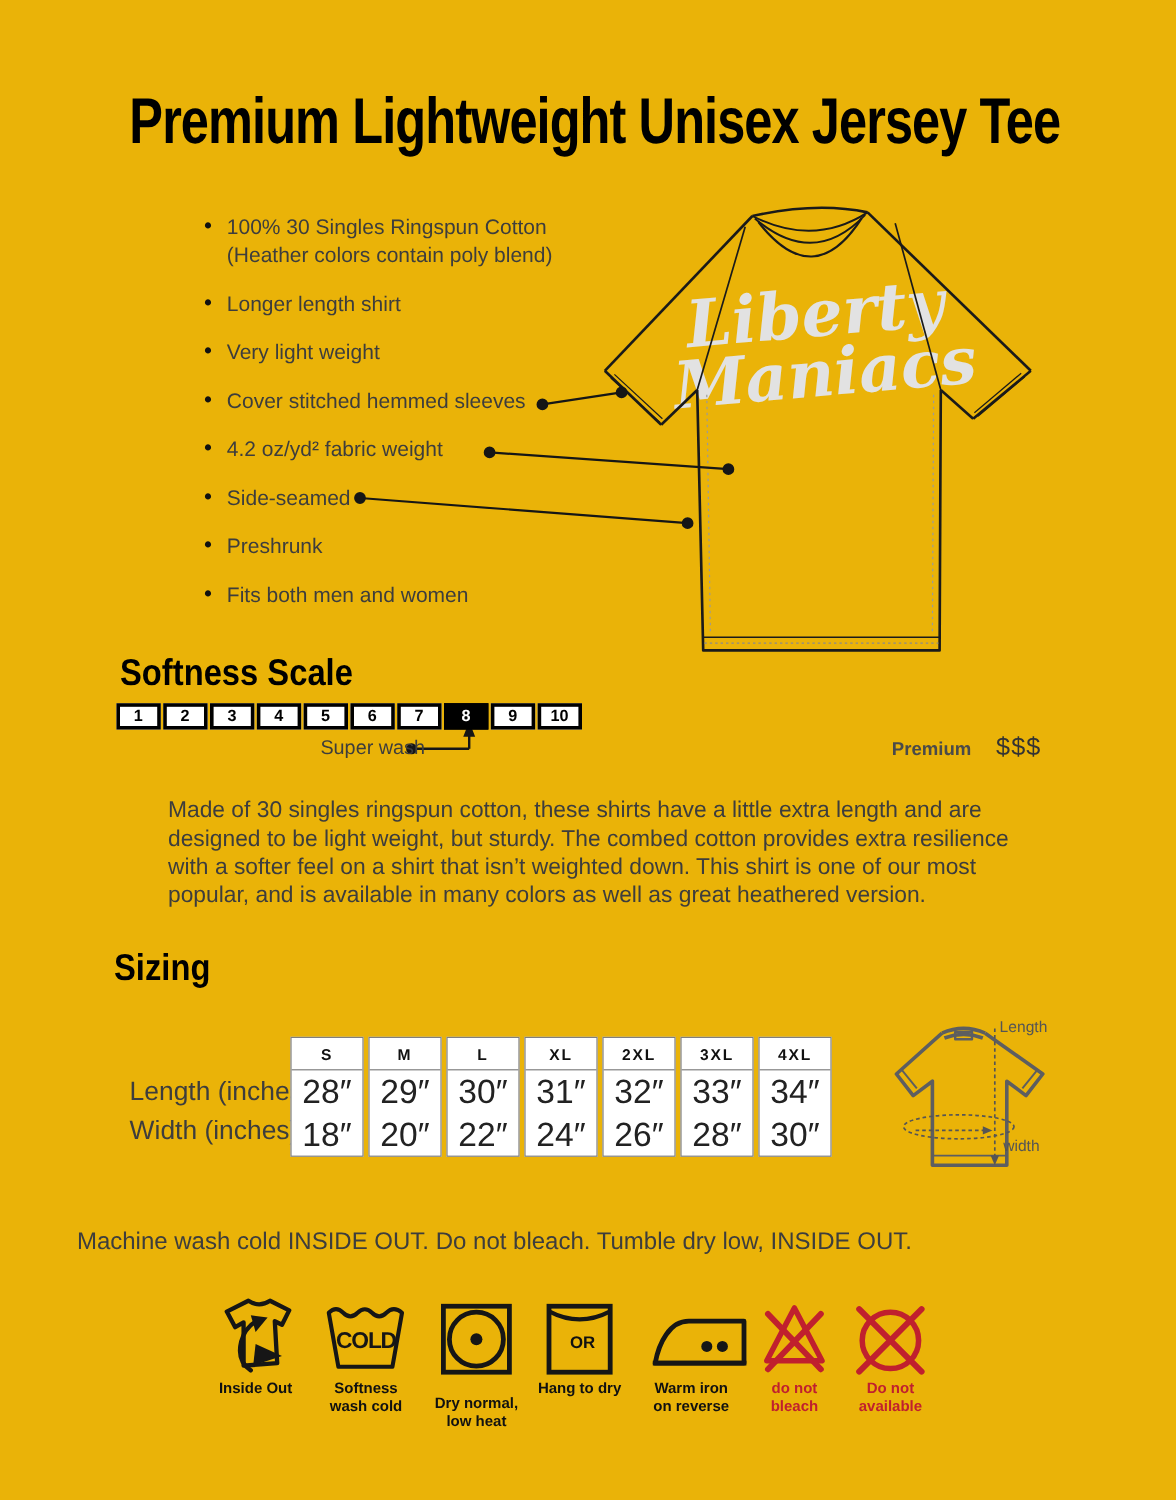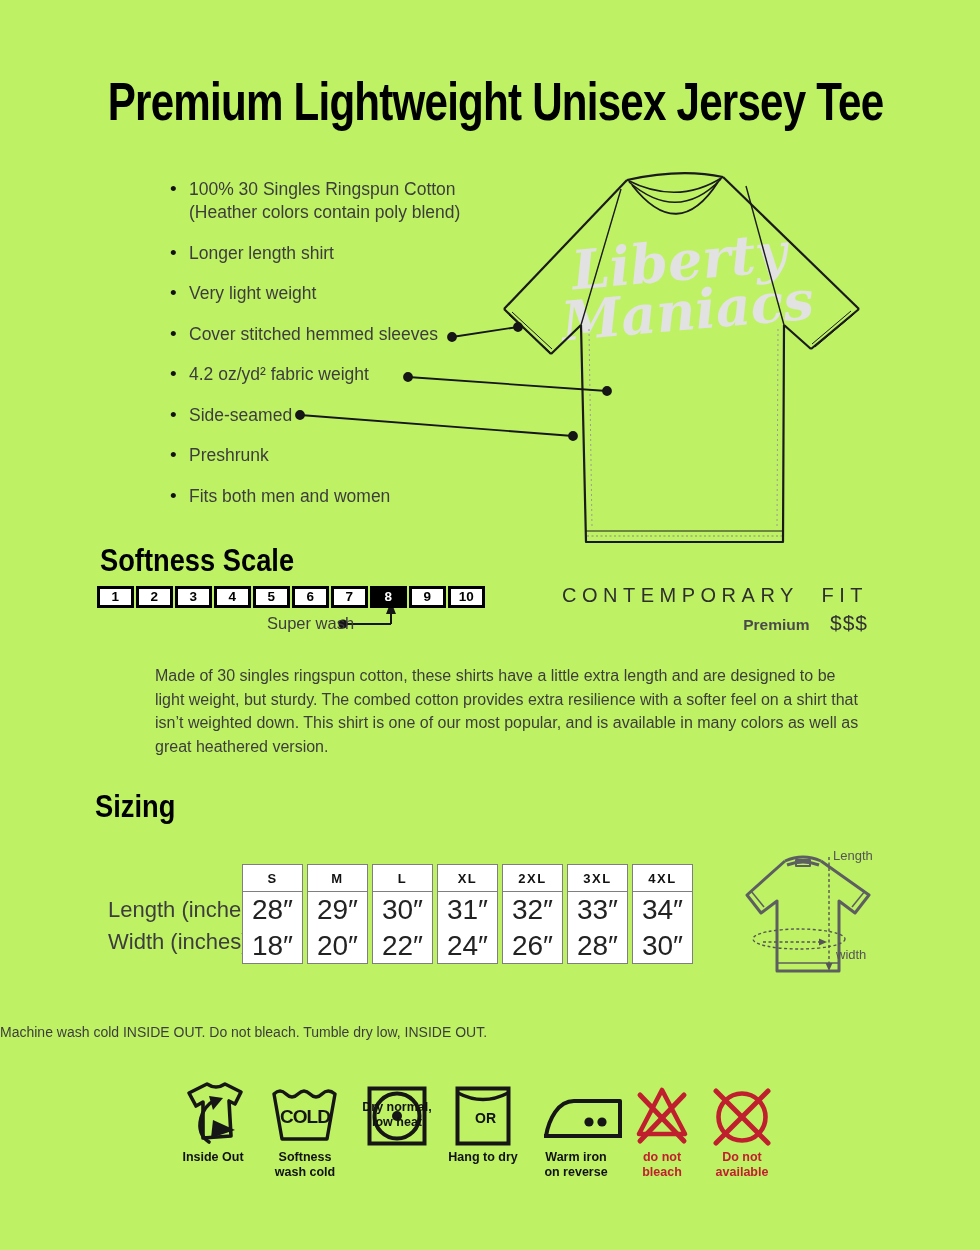--- a/index.html
+++ b/index.html
@@ -1,18 +1,18 @@
 <!DOCTYPE html>
 <html><head>
 <meta charset="utf-8">
 <style>
   * { margin:0; padding:0; box-sizing:border-box; }
   html,body { background:#ffffff; }
   body { font-family:"Liberation Sans", sans-serif; }
-  .page { position:relative; width:980px; height:1250px; background:#bef264; overflow:hidden; margin:0 auto; }
+  .page { position:relative; width:980px; height:1250px; background:#eab308; overflow:hidden; margin:0 auto; }
 
   .abs { position:absolute; }
 
   
   .title { top:70px; left:0; width:980px; text-align:center; font-size:54px; font-weight:700;
            color:#000; letter-spacing:-1px; transform:scaleX(.78); transform-origin:50% 50%; white-space:nowrap; }
 
   
   .features { top:178px; left:170px; width:312px; list-style:none; }
   .features li { position:relative; padding-left:19px; font-size:17.5px; line-height:23px;
@@ -28,32 +28,32 @@
   .supersoft { top:614px; left:267px; font-size:16.5px; color:#3d3d3d; }
 
   
   .fit-line { top:584px; right:112px; font-size:20px; color:#2e2e2e; letter-spacing:5.5px;
               word-spacing:12px; white-space:nowrap; }
   .price-line { top:611px; right:112px; white-space:nowrap; text-align:right; }
   .price-line .tier { font-size:15.5px; color:#4a4a4a;font-weight:bold; }
   .price-line .dollars { font-size:21px; color:#333; margin-left:16px; letter-spacing:1px; }
 
   
-  .desc { top:664px; left:155px; width:714px; font-size:16px; line-height:23.6px; color:#3d3d3d; }
+  .desc { top:664px; left:140px; width:714px; font-size:19px; line-height:23.6px; color:#3d3d3d; }
 
   
   .rowlabel { left:108px; font-size:22px; color:#3d3d3d; }
   .size-table { top:864px; left:242px; display:flex; gap:4px; }
   .size-col { width:61px; border:1.5px solid #7f7f7f; background:#fff; }
   .size-col .hd { height:27px; line-height:27px; text-align:center; font-size:13px; font-weight:700;
                   letter-spacing:1.5px; color:#111; border-bottom:1.5px solid #7f7f7f; }
   .size-col .cell { height:35.5px; line-height:35.5px; text-align:center; font-size:28px; color:#222; }
 
   
-  .care-text { top:1024px; left:0; width:824px; font-size:14px; color:#3d3d3d; }
+  .care-text { top:1024px; left:0; width:824px; text-align:center; font-size:20px; color:#3d3d3d; }
   .care-label { top:1150px; text-align:center; font-size:12.5px; line-height:14.5px; font-weight:700; color:#111; }
   .care-label.red { color:#c0202e; }
   .or-label { top:1110px; left:427px; font-size:14px; font-weight:700; color:#111;margin-left:48px; }
 
   svg { display:block; }
   .nosel { user-select:none; }
 </style>
 </head>
 <body>
 
@@ -140,21 +140,20 @@
     <div class="scale-box">4</div>
     <div class="scale-box">5</div>
     <div class="scale-box">6</div>
     <div class="scale-box">7</div>
     <div class="scale-box selected">8</div>
     <div class="scale-box">9</div>
     <div class="scale-box">10</div>
   </div>
   <div class="abs supersoft">Super wash</div>
 
-  <div class="abs fit-line">CONTEMPORARY FIT</div>
   <div class="abs price-line">
     <span class="tier">Premium</span>
     <span class="dollars">$$$</span>
   </div>
 
   <div class="abs desc">Made of 30 singles ringspun cotton, these shirts have a little extra length and are designed to be light weight, but sturdy. The combed cotton provides extra resilience with a softer feel on a shirt that isn’t weighted down. This shirt is one of our most popular, and is available in many colors as well as great heathered version.</div>
 
   <div class="abs h2" style="left:95px; top:789px;">Sizing</div>
   <div class="abs rowlabel" style="top:897px;">Length (inches)</div>
   <div class="abs rowlabel" style="top:929px;">Width (inches)</div>
@@ -267,19 +266,19 @@
   </svg>
 
   <svg class="abs" style="left:708px; top:1082px;" width="68" height="68" viewBox="0 0 68 68">
     <circle cx="34" cy="35" r="23.5" stroke="#c0202e" stroke-width="4.6" fill="none"></circle>
     <line x1="8" y1="9" x2="60" y2="61" stroke="#c0202e" stroke-width="5" stroke-linecap="round"></line>
     <line x1="60" y1="9" x2="8" y2="61" stroke="#c0202e" stroke-width="5" stroke-linecap="round"></line>
   </svg>
 
   <div class="abs care-label" style="left:173px; width:80px;">Inside Out</div>
   <div class="abs care-label" style="left:273px; width:64px;">Softness wash cold</div>
-  <div class="abs care-label" style="left:359px; width:76px; top:1100px;">Dry normal, low heat</div>
+  <div class="abs care-label" style="left:359px; width:76px; top:1162px;">Dry normal, low heat</div>
   <div class="abs care-label" style="left:441px; width:84px;">Hang to dry</div>
   <div class="abs care-label" style="left:542px; width:68px;">Warm iron on reverse</div>
   <div class="abs care-label red" style="left:636px; width:52px;">do not bleach</div>
   <div class="abs care-label red" style="left:712px; width:60px;">Do not available</div>
 
 </div>
 
 </body></html>

